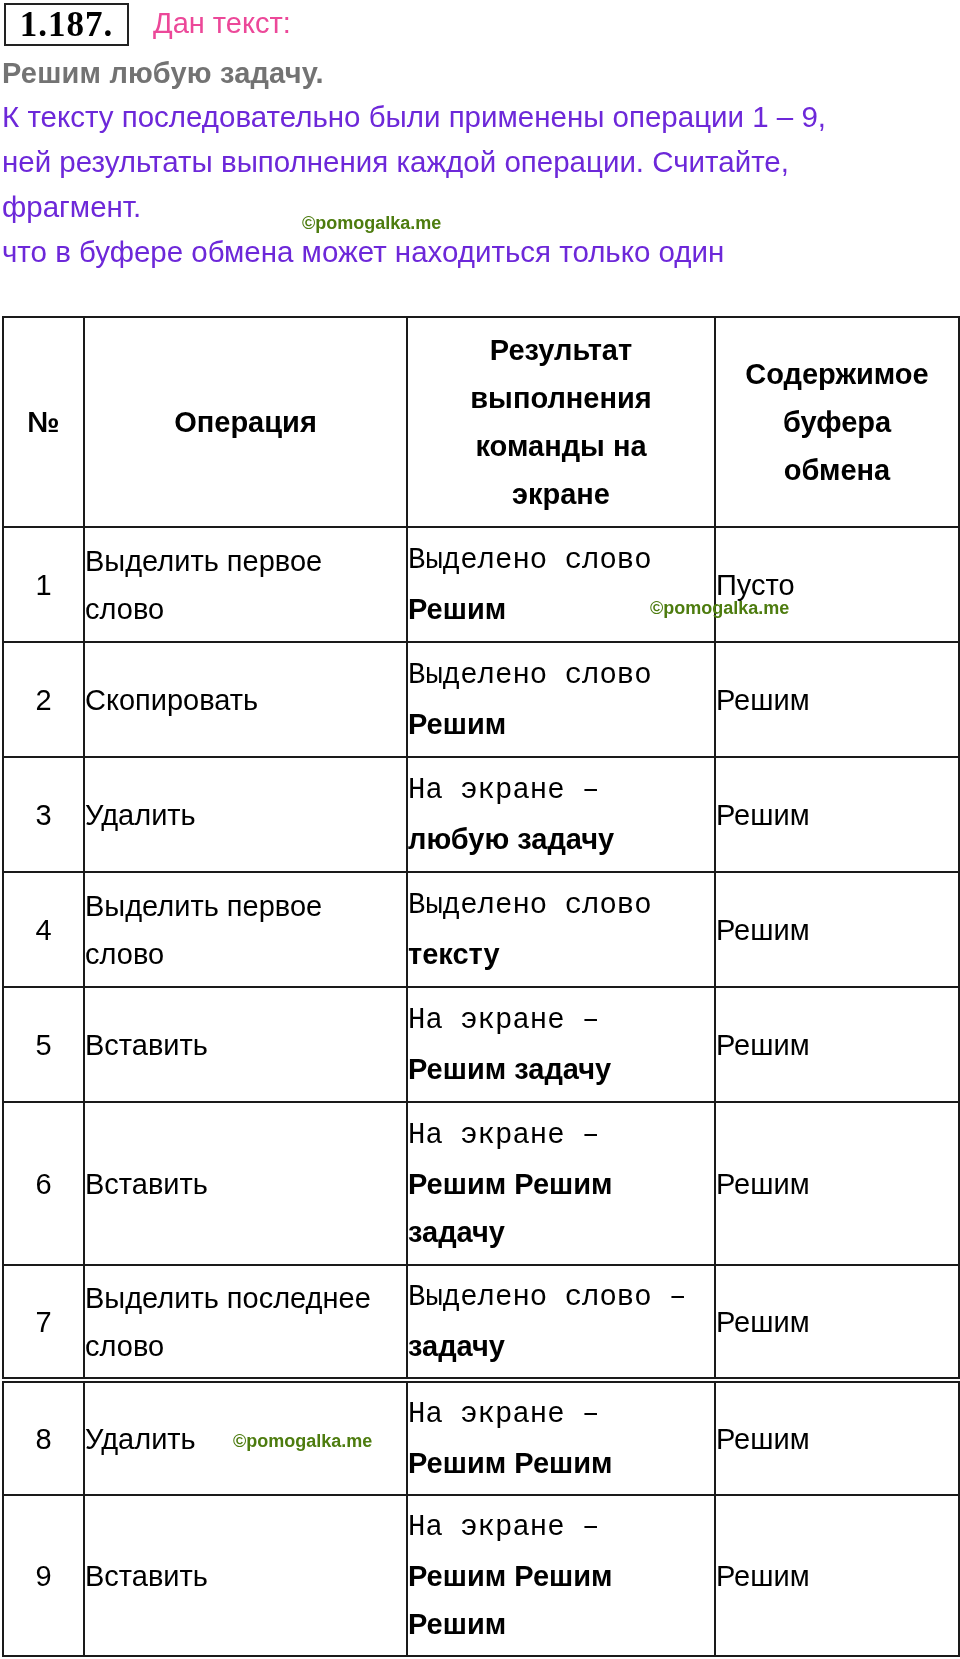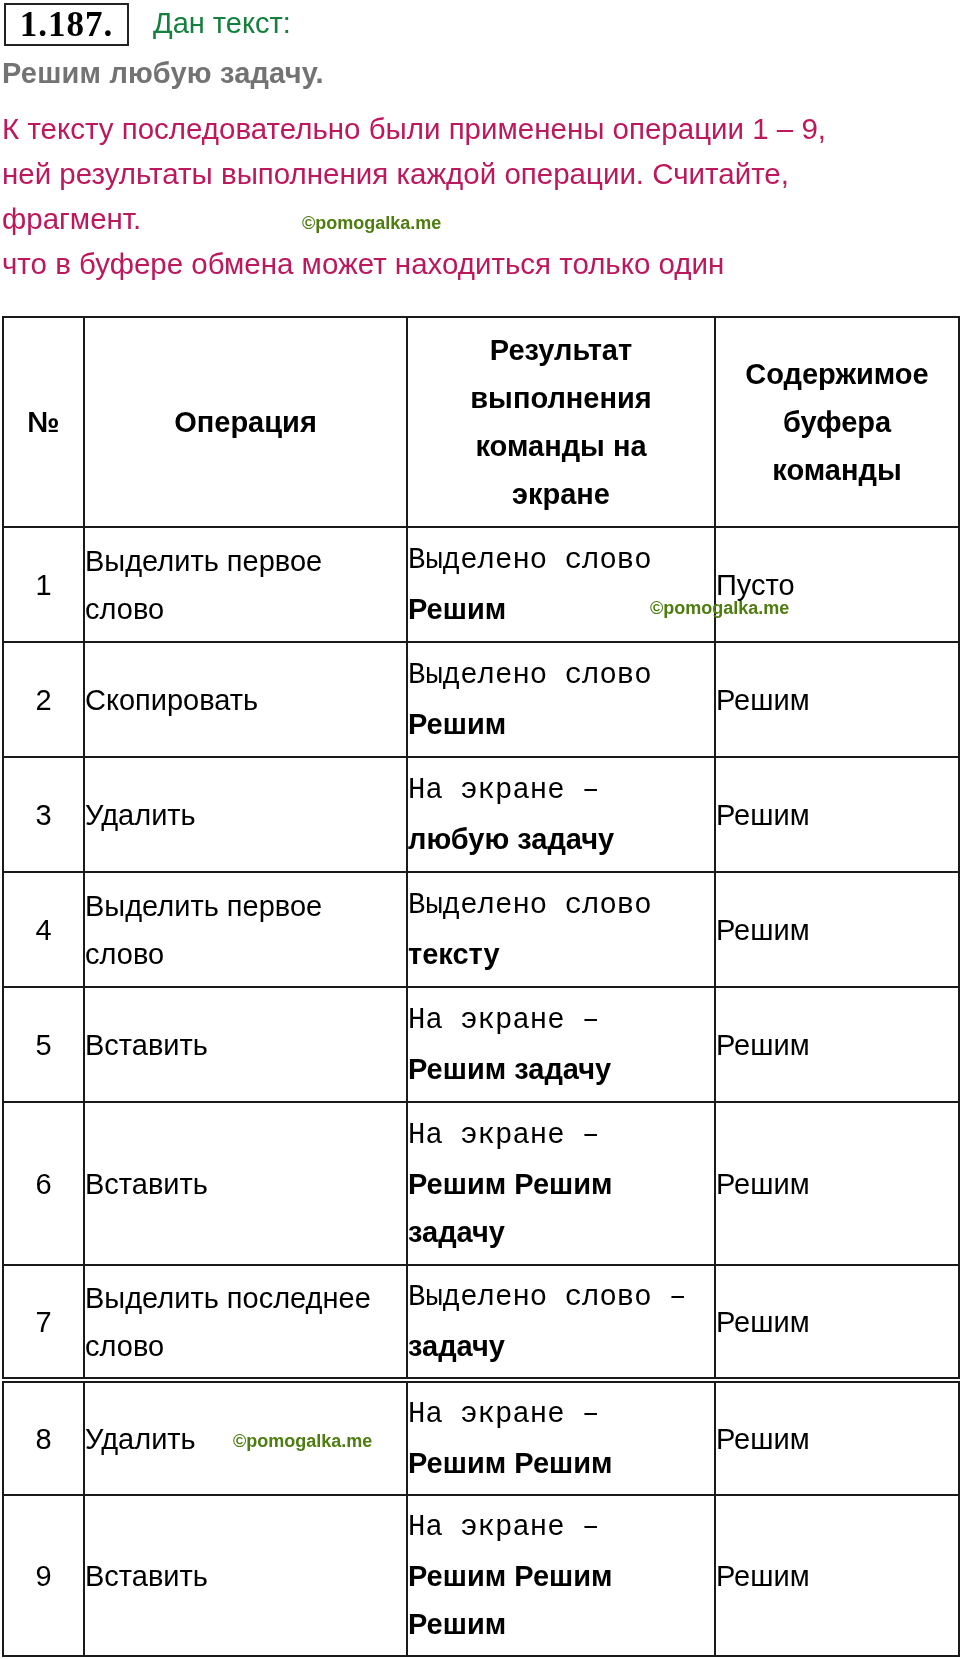--- a/index.html
+++ b/index.html
@@ -11,30 +11,30 @@
   .task-number {
     position: absolute; left: 4px; top: 3px;
     width: 121px; height: 39px;
     border: 2px solid #222;
     font-family: "Liberation Serif", "DejaVu Serif", serif;
     font-weight: bold; font-size: 35px; line-height: 40px;
     text-align: center; letter-spacing: 1px;
   }
   .given-label {
     position: absolute; left: 153px; top: 0px;
-    font-size: 29px; line-height: 46px; color: #15803d;
+    font-size: 29px; line-height: 46px; color: #ec4899;
   }
   .given-text {
     position: absolute; left: 2px; top: 50px;
     font-size: 29px; line-height: 46px; font-weight: bold; color: #737373;
     letter-spacing: 0.2px;
   }
   .instructions {
-    position: absolute; left: 2px; top: 106px; width: 950px;
-    font-size: 29.5px; line-height: 45px; color: #be185d;
+    position: absolute; left: 2px; top: 94px; width: 950px;
+    font-size: 29.5px; line-height: 45px; color: #6d28d9;
   }
   .instructions .line { display: block; white-space: nowrap; }
   .watermark {
     position: absolute; font-weight: bold; font-size: 18px; color: #4d7c0f;
     white-space: nowrap;
   }
   .wm-1 { left: 302px; top: 213px; }
   .wm-2 { left: 650px; top: 598px; }
   .wm-3 { left: 233px; top: 1431px; }
 
@@ -91,21 +91,21 @@
     <th>Операция</th>
     <th>
       <div>Результат</div>
       <div>выполнения</div>
       <div>команды на</div>
       <div>экране</div>
     </th>
     <th>
       <div>Содержимое</div>
       <div>буфера</div>
-      <div>команды</div>
+      <div>обмена</div>
     </th>
   </tr>
 
   <tr class="r-std">
     <td class="num">1</td>
     <td class="op">Выделить первое слово</td>
     <td class="res">
       <span class="plain">Выделено слово</span>
       <span class="bold">Решим</span>
     </td>

